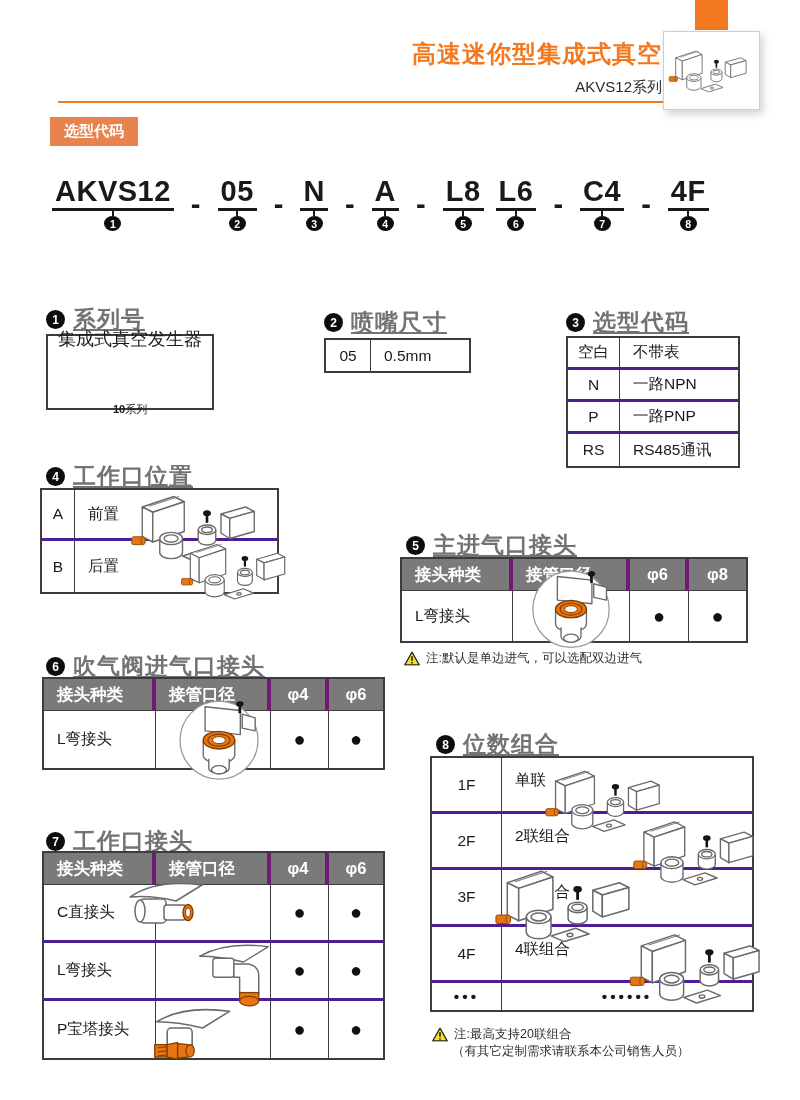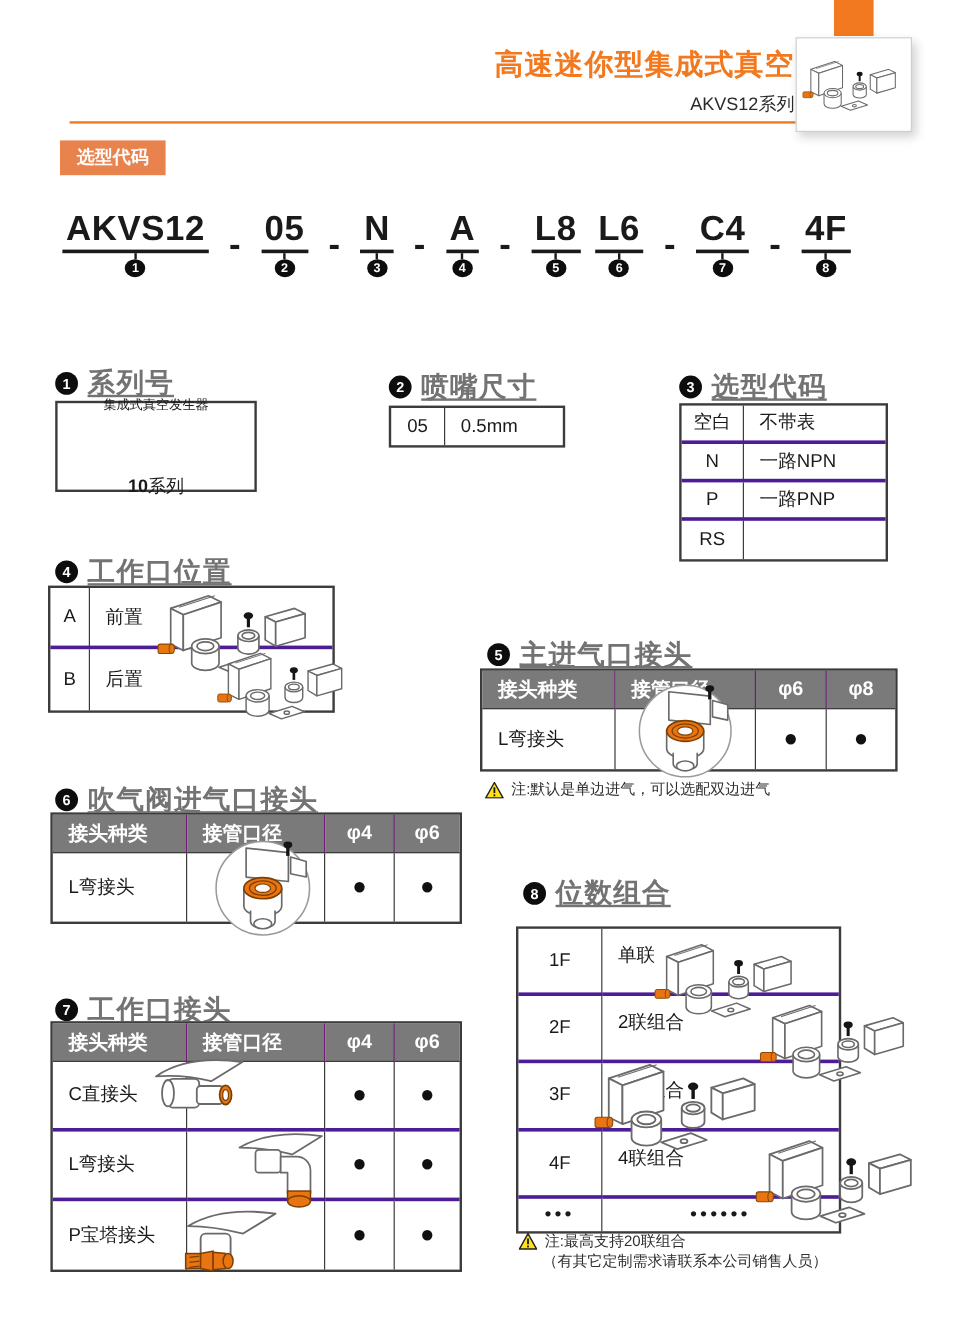--- a/index.html
+++ b/index.html
@@ -36,31 +36,31 @@
 
   
   .tbl { position:absolute; display:grid; border:2px solid #3c3c3c; background:#fff; }
   .tbl .cell { border-right:1px solid #3c3c3c; border-bottom:3px solid #4c1d95;
     display:flex; align-items:center; font-size:15.5px; position:relative; }
   .tbl .c-last { border-right:none; }
   .tbl .r-last { border-bottom:none; }
   .cell.center { justify-content:center; }
   .cell.pl { padding-left:13px; }
   .cell.th { background:#7A7A7A; color:#fff; font-weight:bold; font-size:16.5px;
-    border-right:1px solid #701a75; border-bottom:1px solid #3c3c3c; }
+    border-right:4px solid #701a75; border-bottom:1px solid #3c3c3c; }
   .cell.th.c-last { border-right:none; }
   .cell.dot { justify-content:center; font-size:20px; color:#111; }
   .ov { overflow:visible !important; }
   .tbl.ov, .tbl.ov .cell { overflow:visible; }
 
   
   .series-box { position:absolute; left:46px; top:334px; width:168px; height:76px; border:2px solid #3c3c3c;
     display:flex; flex-direction:column; align-items:center; justify-content:center; gap:7px; }
-  .series-line1 { font-size:11px; }
-  .series-line2 { font-size:15px;margin-top:44px; }
+  .series-line1 { font-size:18px; }
+  .series-line2 { font-size:11px;margin-top:44px; }
   .series-line2 .b { font-weight:bold; }
 
   
   .note { position:absolute; display:flex; align-items:center; gap:6px; font-size:12.5px; color:#2e2e2e; }
   .note svg { flex:0 0 auto; margin-top:0; }
   .note-line2 { position:absolute; font-size:12.5px; color:#2e2e2e; }
 
   
   .fl { position:absolute; z-index:2; pointer-events:none; }
 
@@ -256,20 +256,21 @@
     <span class="sec-title">选型代码</span>
   </div>
   <div class="tbl" style="left:566px; top:336px; width:174px; grid-template-columns:52px 1fr; grid-template-rows:repeat(4,32px);">
     <div class="cell center">空白</div>
     <div class="cell pl c-last">不带表</div>
     <div class="cell center">N</div>
     <div class="cell pl c-last">一路NPN</div>
     <div class="cell center">P</div>
     <div class="cell pl c-last">一路PNP</div>
     <div class="cell center r-last">RS</div>
+    <div class="cell pl c-last r-last">RS485通讯</div>
   </div>
 
   <div class="sec-h" style="left:46px; top:461px;">
     <span class="sec-num">4</span>
     <span class="sec-title">工作口位置</span>
   </div>
   <div class="tbl ov" style="left:40px; top:488px; width:239px; grid-template-columns:33px 1fr; grid-template-rows:repeat(2,51px);">
     <div class="cell center">A</div>
     <div class="cell pl c-last">前置</div>
     <div class="cell center r-last">B</div>
@@ -359,21 +360,21 @@
       </svg>
     <svg class="fl" style="left:92px; top:150px;" width="104" height="77" viewBox="0 0 100 74">
         <use href="#fit-barb"></use>
       </svg>
   </div>
 
   <div class="sec-h" style="left:436px; top:729px;">
     <span class="sec-num">8</span>
     <span class="sec-title">位数组合</span>
   </div>
-  <div class="tbl ov" style="left:430px; top:772px; width:271px; grid-template-columns:70px 1fr; grid-template-rows:56px 56px 57px 56px 27px;">
+  <div class="tbl ov" style="left:430px; top:756px; width:324px; grid-template-columns:70px 1fr; grid-template-rows:56px 56px 57px 56px 27px;">
     <div class="cell center">1F</div>
     <div class="cell pl c-last" style="align-items:flex-start; padding-top:12px;">单联</div>
     <div class="cell center">2F</div>
     <div class="cell pl c-last" style="align-items:flex-start; padding-top:12px;">2联组合</div>
     <div class="cell center">3F</div>
     <div class="cell pl c-last" style="align-items:flex-start; padding-top:12px;">3联组合</div>
     <div class="cell center">4F</div>
     <div class="cell pl c-last" style="align-items:flex-start; padding-top:12px;">4联组合</div>
     <div class="cell center r-last dots-big">•••</div>
     <div class="cell center c-last r-last dots-big">••••••</div>

